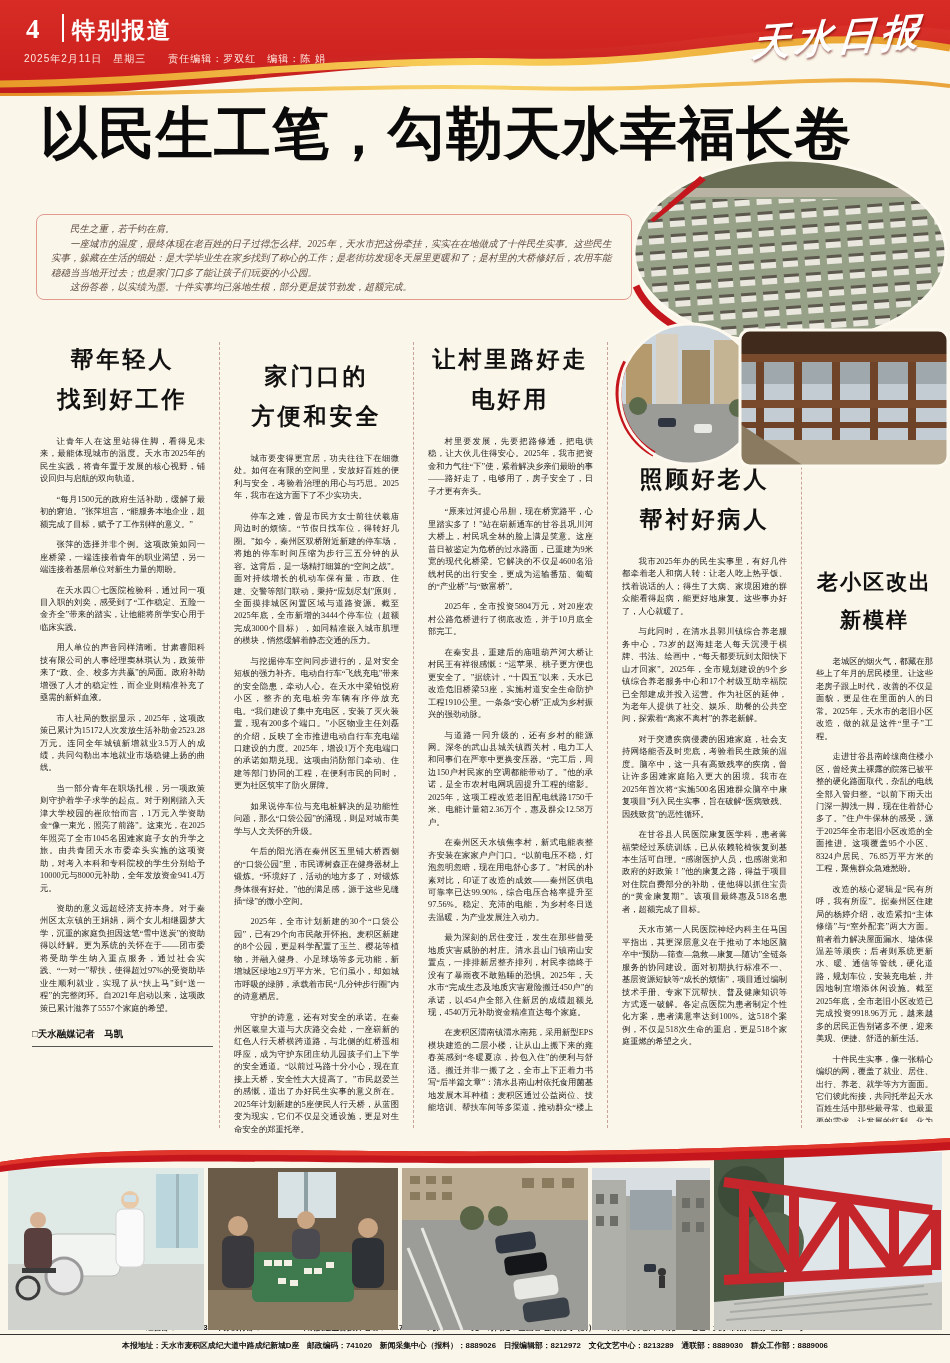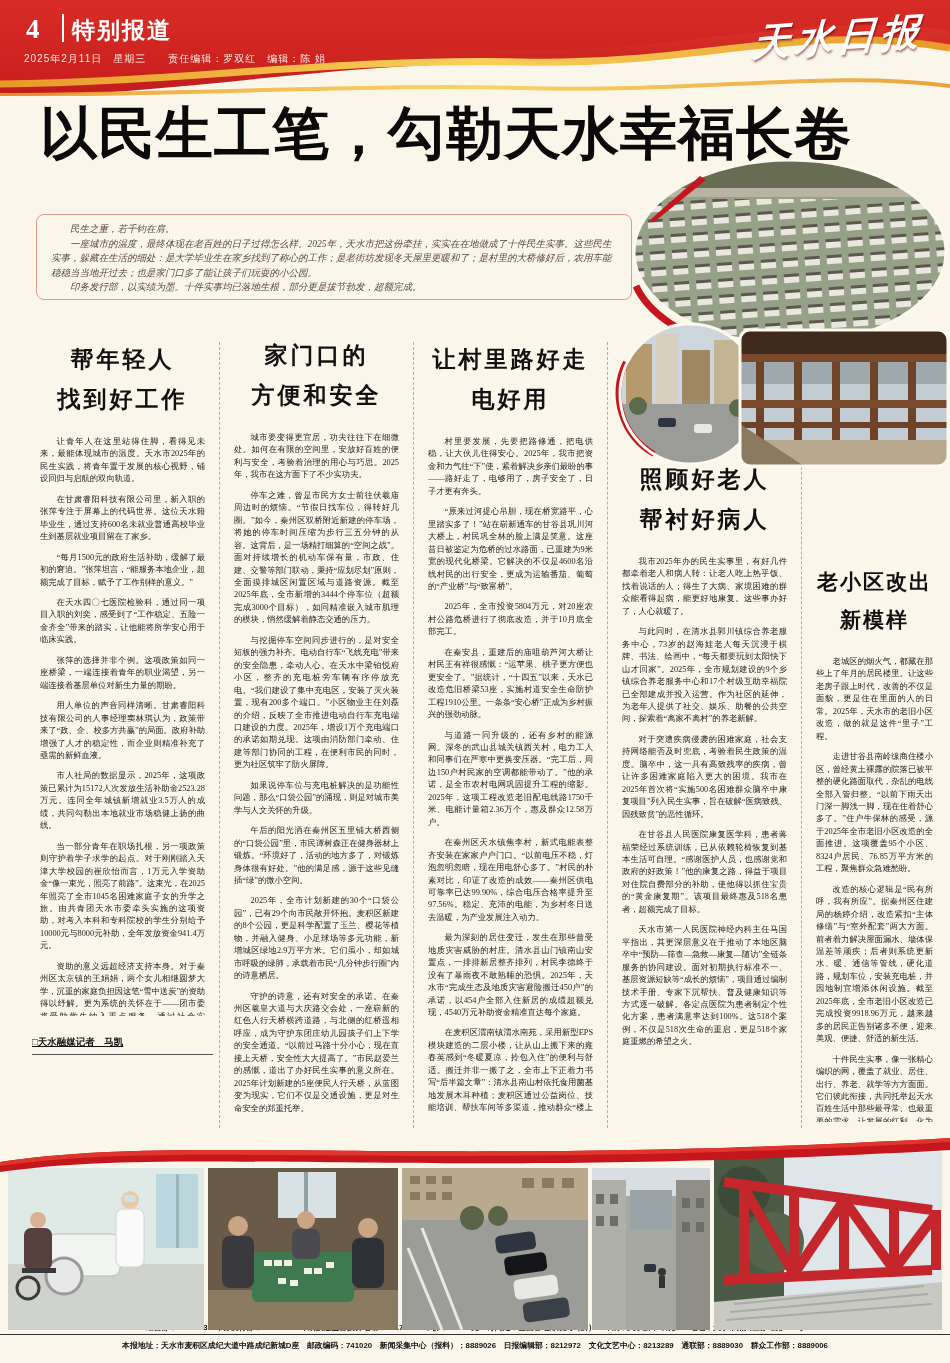--- a/index.html
+++ b/index.html
@@ -21,22 +21,22 @@
              border-radius:8px;padding:7px 14px;box-sizing:border-box;}
   .intro-box p{margin:0;font:italic 9.5px/14.5px "Liberation Serif",serif;color:#5d4a3e;text-indent:2em;}
   .intro-pointer{position:absolute;left:648px;top:176px;z-index:4;}
   
   .col{position:absolute;z-index:2;}
   .col-head{text-align:center;}
   .col-head div{font:bold 23px/1 "Liberation Serif",serif;letter-spacing:3px;color:#111;margin:6px 0 17px;}
   .col.c5 .col-head div{font-size:21px;letter-spacing:2px;font-family:Liberation Serif, serif;}
   .col-body{overflow:hidden;}
   .col-body p{margin:8px;text-indent:2em;text-align:justify;font:8.3px/12.45px "Liberation Serif",serif;color:#222;}
-  .byline{margin-top:20px;font:bold 9.5px "Liberation Sans",sans-serif;color:#111;
-          border-bottom:1px solid #555;padding-bottom:5px;text-decoration:underline;}
+  .byline{margin-top:12px;font:bold 9.5px "Liberation Sans",sans-serif;color:#111;
+          border-bottom:1px solid #555;padding-bottom:5px;}
   .sep{position:absolute;top:342px;height:786px;width:0;border-left:1px dashed #c9a39a;z-index:1;}
   
   .collage{position:absolute;left:598px;top:156px;width:352px;height:316px;z-index:3;}
   .ribbon{position:absolute;left:0;top:1128px;width:950px;height:44px;z-index:3;}
   .strip-photo{position:absolute;top:1168px;height:162px;z-index:2;}
   .strip-photo svg{display:block;}
   
   .footer-rule{position:absolute;left:0;top:1334px;width:950px;height:0;border-top:1px solid #333;}
   .footer-line{position:absolute;left:0;width:950px;text-align:center;white-space:nowrap;
                font:bold 7.8px "Liberation Sans",sans-serif;color:#111;}
@@ -72,52 +72,51 @@
     <div class="date-line">2025年2月11日　星期三　　责任编辑：罗双红　编辑：陈 娟</div>
     <div class="paper-name">天水日报</div>
   </div>
 
   <h1 class="headline">以民生工笔，勾勒天水幸福长卷</h1>
 
   <div class="intro-box">
     <div>
         <p>民生之重，若千钧在肩。</p>
         <p>一座城市的温度，最终体现在老百姓的日子过得怎么样。2025年，天水市把这份牵挂，实实在在地做成了十件民生实事。这些民生实事，躲藏在生活的细处：是大学毕业生在家乡找到了称心的工作；是老街坊发现冬天屋里更暖和了；是村里的大桥修好后，农用车能稳稳当当地开过去；也是家门口多了能让孩子们玩耍的小公园。</p>
-        <p>印务发行部，以实绩为墨。十件实事均已落地生根，部分更是拔节勃发，超额完成。</p>
+        <p>这份答卷，以实绩为墨。十件实事均已落地生根，部分更是拔节勃发，超额完成。</p>
       </div>
   </div>
   <svg class="intro-pointer" width="60" height="46">
     <polygon points="52,0 58,4 6,46 2,44" fill="#c5161d"></polygon>
   </svg>
 
   <div class="sep" style="left:219px;"></div>
   <div class="sep" style="left:413px;"></div>
   <div class="sep" style="left:607px;"></div>
   <div class="sep" style="left:801px;"></div>
 
   <div class="col c1" style="left:32px;top:342px;width:181px;">
     <div class="col-head">
       <div>帮年轻人</div>
       <div>找到好工作</div>
     </div>
     <div class="col-body" style="height:588px;">
         <p>让青年人在这里站得住脚，看得见未来，最能体现城市的温度。天水市2025年的民生实践，将青年置于发展的核心视野，铺设回归与启航的双向轨道。</p>
-        <p>在甘肃睿阳科技有限公司里，新入职的张萍专注于屏幕上的代码世界。这位天水籍毕业生，通过支持600名未就业普通高校毕业生到基层就业项目留在了家乡。</p>
         <p>“每月1500元的政府生活补助，缓解了最初的窘迫。”张萍坦言，“能服务本地企业，超额完成了目标，赋予了工作别样的意义。”</p>
+        <p>张萍的选择并非个例。这项政策如同一座桥梁，一端连接着青年的职业渴望，另一端连接着基层单位对新生力量的期盼。</p>
         <p>在天水四〇七医院检验科，通过同一项目入职的刘奕，感受到了“工作稳定、五险一金齐全”带来的踏实，让他能将所学安心用于临床实践。</p>
-        <p>张萍的选择并非个例。这项政策如同一座桥梁，一端连接着青年的职业渴望，另一端连接着基层单位对新生力量的期盼。</p>
         <p>用人单位的声音同样清晰。甘肃睿阳科技有限公司的人事经理窦林琪认为，政策带来了“政、企、校多方共赢”的局面。政府补助增强了人才的稳定性，而企业则精准补充了亟需的新鲜血液。</p>
         <p>市人社局的数据显示，2025年，这项政策已累计为15172人次发放生活补助金2523.28万元。连同全年城镇新增就业3.5万人的成绩，共同勾勒出本地就业市场稳健上扬的曲线。</p>
         <p>当一部分青年在职场扎根，另一项政策则守护着学子求学的起点。对于刚刚踏入天津大学校园的崔欣怡而言，1万元入学资助金“像一束光，照亮了前路”。这束光，在2025年照亮了全市1045名困难家庭子女的升学之旅。由共青团天水市委牵头实施的这项资助，对考入本科和专科院校的学生分别给予10000元与8000元补助，全年发放资金941.4万元。</p>
         <p>资助的意义远超经济支持本身。对于秦州区太京镇的王娟娟，两个女儿相继圆梦大学，沉重的家庭负担因这笔“雪中送炭”的资助得以纾解。更为系统的关怀在于——团市委将受助学生纳入重点服务，通过社会实践、“一对一”帮扶，使得超过97%的受资助毕业生顺利就业，实现了从“扶上马”到“送一程”的完整闭环。自2021年启动以来，这项政策已累计滋养了5557个家庭的希望。</p>
       </div>
     <div class="byline">□天水融媒记者　马凯</div>
   </div>
 
-  <div class="col c2" style="left:226px;top:338px;width:181px;">
+  <div class="col c2" style="left:226px;top:359px;width:181px;">
     <div class="col-head">
       <div>家门口的</div>
       <div>方便和安全</div>
     </div>
     <div class="col-body" style="height:688px;">
         <p>城市要变得更宜居，功夫往往下在细微处。如何在有限的空间里，安放好百姓的便利与安全，考验着治理的用心与巧思。2025年，我市在这方面下了不少实功夫。</p>
         <p>停车之难，曾是市民方女士前往伏羲庙周边时的烦恼。“节假日找车位，得转好几圈。”如今，秦州区双桥附近新建的停车场，将她的停车时间压缩为步行三五分钟的从容。这背后，是一场精打细算的“空间之战”。面对持续增长的机动车保有量，市政、住建、交警等部门联动，秉持“应划尽划”原则，全面摸排城区闲置区域与道路资源。截至2025年底，全市新增的3444个停车位（超额完成3000个目标），如同精准嵌入城市肌理的模块，悄然缓解着静态交通的压力。</p>
         <p>与挖掘停车空间同步进行的，是对安全短板的强力补齐。电动自行车“飞线充电”带来的安全隐患，牵动人心。在天水中梁铂悦府小区，整齐的充电桩旁车辆有序停放充电。“我们建设了集中充电区，安装了灭火装置，现有200多个端口。”小区物业主任刘磊的介绍，反映了全市推进电动自行车充电端口建设的力度。2025年，增设1万个充电端口的承诺如期兑现。这项由消防部门牵动、住建等部门协同的工程，在便利市民的同时，更为社区筑牢了防火屏障。</p>
         <p>如果说停车位与充电桩解决的是功能性问题，那么“口袋公园”的涌现，则是对城市美学与人文关怀的升级。</p>
         <p>午后的阳光洒在秦州区五里铺大桥西侧的“口袋公园”里，市民谭树森正在健身器材上锻炼。“环境好了，活动的地方多了，对锻炼身体很有好处。”他的满足感，源于这些见缝插“绿”的微小空间。</p>

